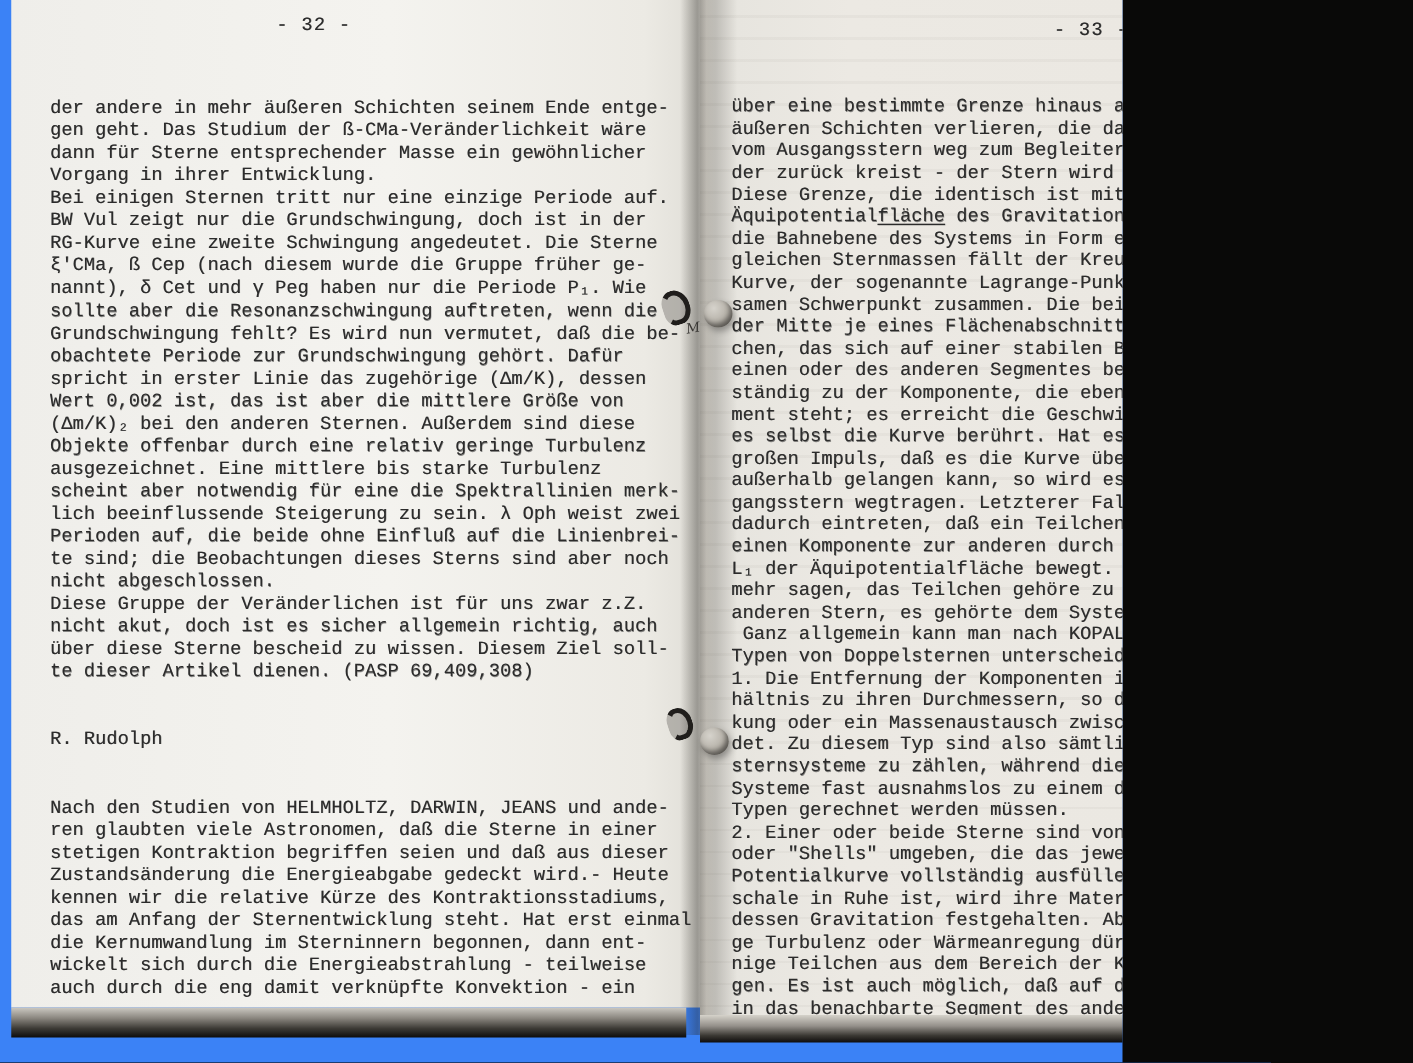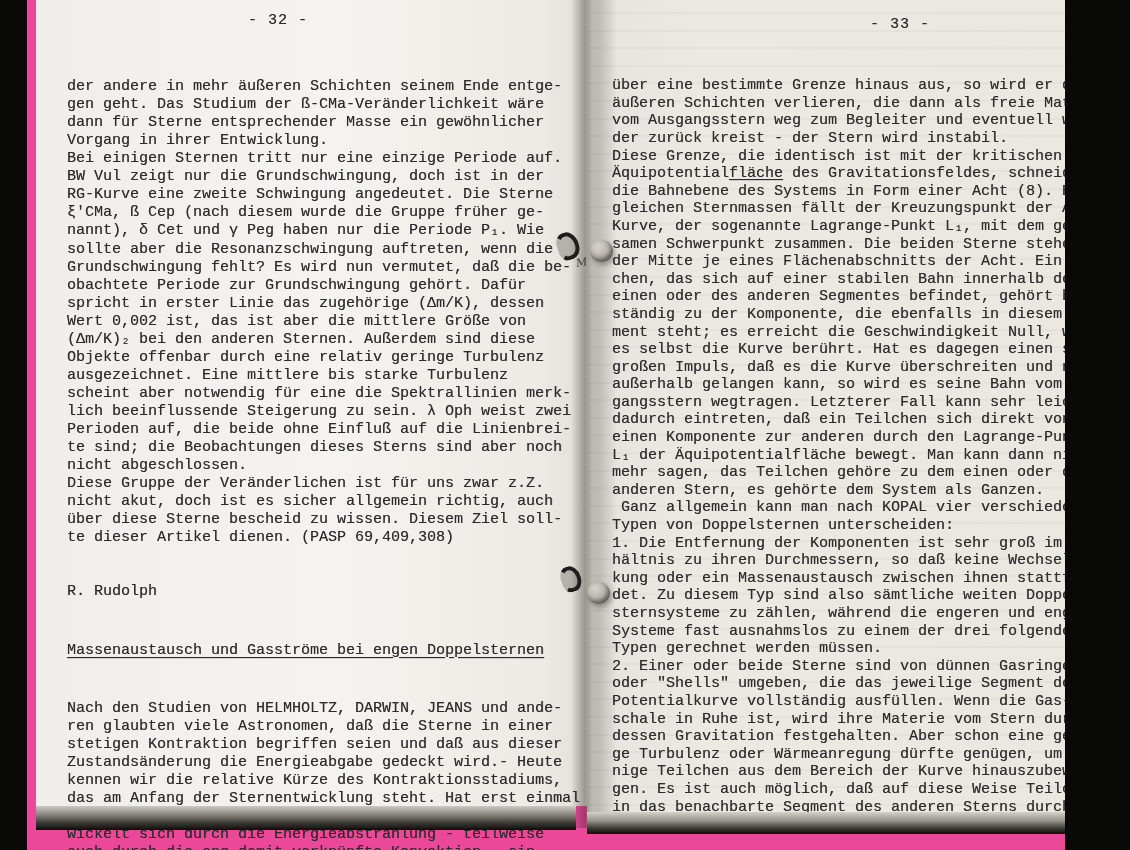--- a/index.html
+++ b/index.html
@@ -1,17 +1,17 @@
 <!DOCTYPE html>
 <html><head>
 <meta charset="utf-8">
 <style>
   html,body{margin:0;padding:0;background:#090908;}
-  .scan{position:relative;width:1038px;height:850px;background:#ec4899;overflow:hidden;
-        font-family:"Liberation Mono","DejaVu Sans Mono",monospace;color:#2b2b2b;margin-left:27px;}
+  .scan{position:relative;width:898px;height:850px;background:#3b82f6;overflow:hidden;
+        font-family:"Liberation Mono","DejaVu Sans Mono",monospace;color:#2b2b2b;}
   .page{position:absolute;top:0;}
   .page-left{left:9px;width:551px;height:806px;
              background:linear-gradient(90deg,#efeeea 0,#f4f3ef 55%,#eceae4 92%,#e0ded7 100%);}
   .page-right{left:560px;width:570px;height:812px;
               background:linear-gradient(90deg,#d9d6cf 0,#e7e5df 30px,#ece9e3 120px,#eae7e1 100%);}
   .page-right:after{content:"";position:absolute;inset:0;
         background:repeating-linear-gradient(180deg,transparent 0 12px,rgba(105,99,88,0.05) 12px 14px,transparent 14px 17.6px);}
   .right-margin{position:absolute;top:0;left:533px;width:37px;height:812px;
         background:rgba(60,55,45,0.06);border-left:1px solid rgba(60,55,45,0.18);}
   .pnum{position:absolute;font-size:15px;letter-spacing:1px;}
@@ -47,21 +47,20 @@
 </head>
 <body>
 
 <div class="scan">
 
   <div class="page page-left">
     <div class="pnum">- 32 -</div>
     <div class="col">
       <div><div class="tline"><span>der andere in mehr äußeren Schichten seinem Ende entge-</span></div><div class="tline"><span>gen geht. Das Studium der ß-CMa-Veränderlichkeit wäre</span></div><div class="tline"><span>dann für Sterne entsprechender Masse ein gewöhnlicher</span></div><div class="tline"><span>Vorgang in ihrer Entwicklung.</span></div><div class="tline"><span>Bei einigen Sternen tritt nur eine einzige Periode auf.</span></div><div class="tline"><span>BW Vul zeigt nur die Grundschwingung, doch ist in der</span></div><div class="tline"><span>RG-Kurve eine zweite Schwingung angedeutet. Die Sterne</span></div><div class="tline"><span>ξ′CMa, ß Cep (nach diesem wurde die Gruppe früher ge-</span></div><div class="tline"><span>nannt), δ Cet und γ Peg haben nur die Periode P₁. Wie</span></div><div class="tline"><span>sollte aber die Resonanzschwingung auftreten, wenn die</span></div><div class="tline"><span>Grundschwingung fehlt? Es wird nun vermutet, daß die be-</span></div><div class="tline"><span>obachtete Periode zur Grundschwingung gehört. Dafür</span></div><div class="tline"><span>spricht in erster Linie das zugehörige (Δm/K), dessen</span></div><div class="tline"><span>Wert 0,002 ist, das ist aber die mittlere Größe von</span></div><div class="tline"><span>(Δm/K)₂ bei den anderen Sternen. Außerdem sind diese</span></div><div class="tline"><span>Objekte offenbar durch eine relativ geringe Turbulenz</span></div><div class="tline"><span>ausgezeichnet. Eine mittlere bis starke Turbulenz</span></div><div class="tline"><span>scheint aber notwendig für eine die Spektrallinien merk-</span></div><div class="tline"><span>lich beeinflussende Steigerung zu sein. λ Oph weist zwei</span></div><div class="tline"><span>Perioden auf, die beide ohne Einfluß auf die Linienbrei-</span></div><div class="tline"><span>te sind; die Beobachtungen dieses Sterns sind aber noch</span></div><div class="tline"><span>nicht abgeschlossen.</span></div><div class="tline"><span>Diese Gruppe der Veränderlichen ist für uns zwar z.Z.</span></div><div class="tline"><span>nicht akut, doch ist es sicher allgemein richtig, auch</span></div><div class="tline"><span>über diese Sterne bescheid zu wissen. Diesem Ziel soll-</span></div><div class="tline"><span>te dieser Artikel dienen. (PASP 69,409,308)</span></div></div>
       <div class="author">R. Rudolph</div>
-      <div class="heading">Massenaustausch und Gasströme bei engen Doppelsternen</div>
       <div><div class="tline"><span>Nach den Studien von HELMHOLTZ, DARWIN, JEANS und ande-</span></div><div class="tline"><span>ren glaubten viele Astronomen, daß die Sterne in einer</span></div><div class="tline"><span>stetigen Kontraktion begriffen seien und daß aus dieser</span></div><div class="tline"><span>Zustandsänderung die Energieabgabe gedeckt wird.- Heute</span></div><div class="tline"><span>kennen wir die relative Kürze des Kontraktionsstadiums,</span></div><div class="tline"><span>das am Anfang der Sternentwicklung steht. Hat erst einmal</span></div><div class="tline"><span>die Kernumwandlung im Sterninnern begonnen, dann ent-</span></div><div class="tline"><span>wickelt sich durch die Energieabstrahlung - teilweise</span></div><div class="tline"><span>auch durch die eng damit verknüpfte Konvektion - ein</span></div></div>
     </div>
     <div class="ink-blot blot1"></div>
     <div class="ink-blot blot2"></div>
   </div>
 
   <div class="page page-right">
     <div class="pnum">- 33 -</div>
     <div class="col">
       <div><div class="tline"><span>über eine bestimmte Grenze hinaus aus, so wird er die</span></div><div class="tline"><span>äußeren Schichten verlieren, die dann als freie Materie</span></div><div class="tline"><span>vom Ausgangsstern weg zum Begleiter und eventuell wie-</span></div><div class="tline"><span>der zurück kreist - der Stern wird instabil.</span></div><div class="tline"><span>Diese Grenze, die identisch ist mit der kritischen</span></div><div class="tline"><span>Äquipotential</span><span class="u">fläche</span><span> des Gravitationsfeldes, schneidet</span></div><div class="tline"><span>die Bahnebene des Systems in Form einer Acht (8). Bei</span></div><div class="tline"><span>gleichen Sternmassen fällt der Kreuzungspunkt der Acht-</span></div><div class="tline"><span>Kurve, der sogenannte Lagrange-Punkt L₁, mit dem gemein-</span></div><div class="tline"><span>samen Schwerpunkt zusammen. Die beiden Sterne stehen in</span></div><div class="tline"><span>der Mitte je eines Flächenabschnitts der Acht. Ein Teil-</span></div><div class="tline"><span>chen, das sich auf einer stabilen Bahn innerhalb des</span></div><div class="tline"><span>einen oder des anderen Segmentes befindet, gehört be-</span></div><div class="tline"><span>ständig zu der Komponente, die ebenfalls in diesem Seg-</span></div><div class="tline"><span>ment steht; es erreicht die Geschwindigkeit Null, wenn</span></div><div class="tline"><span>es selbst die Kurve berührt. Hat es dagegen einen so</span></div><div class="tline"><span>großen Impuls, daß es die Kurve überschreiten und nach</span></div><div class="tline"><span>außerhalb gelangen kann, so wird es seine Bahn vom Aus-</span></div><div class="tline"><span>gangsstern wegtragen. Letzterer Fall kann sehr leicht</span></div><div class="tline"><span>dadurch eintreten, daß ein Teilchen sich direkt von der</span></div><div class="tline"><span>einen Komponente zur anderen durch den Lagrange-Punkt</span></div><div class="tline"><span>L₁ der Äquipotentialfläche bewegt. Man kann dann nicht</span></div><div class="tline"><span>mehr sagen, das Teilchen gehöre zu dem einen oder dem</span></div><div class="tline"><span>anderen Stern, es gehörte dem System als Ganzen.</span></div><div class="tline"><span> Ganz allgemein kann man nach KOPAL vier verschiedene</span></div><div class="tline"><span>Typen von Doppelsternen unterscheiden:</span></div><div class="tline"><span>1. Die Entfernung der Komponenten ist sehr groß im Ver-</span></div><div class="tline"><span>hältnis zu ihren Durchmessern, so daß keine Wechselwir-</span></div><div class="tline"><span>kung oder ein Massenaustausch zwischen ihnen stattfin-</span></div><div class="tline"><span>det. Zu diesem Typ sind also sämtliche weiten Doppel-</span></div><div class="tline"><span>sternsysteme zu zählen, während die engeren und engsten</span></div><div class="tline"><span>Systeme fast ausnahmslos zu einem der drei folgenden</span></div><div class="tline"><span>Typen gerechnet werden müssen.</span></div><div class="tline"><span>2. Einer oder beide Sterne sind von dünnen Gasringen</span></div><div class="tline"><span>oder "Shells" umgeben, die das jeweilige Segment der</span></div><div class="tline"><span>Potentialkurve vollständig ausfüllen. Wenn die Gas-</span></div><div class="tline"><span>schale in Ruhe ist, wird ihre Materie vom Stern durch</span></div><div class="tline"><span>dessen Gravitation festgehalten. Aber schon eine gerin-</span></div><div class="tline"><span>ge Turbulenz oder Wärmeanregung dürfte genügen, um ei-</span></div><div class="tline"><span>nige Teilchen aus dem Bereich der Kurve hinauszubewe-</span></div><div class="tline"><span>gen. Es ist auch möglich, daß auf diese Weise Teilchen</span></div><div class="tline"><span>in das benachbarte Segment des anderen Sterns durch</span></div><div class="tline"><span>L₁ treten und hier einen ähnlichen Gasring kleine-</span></div></div>

